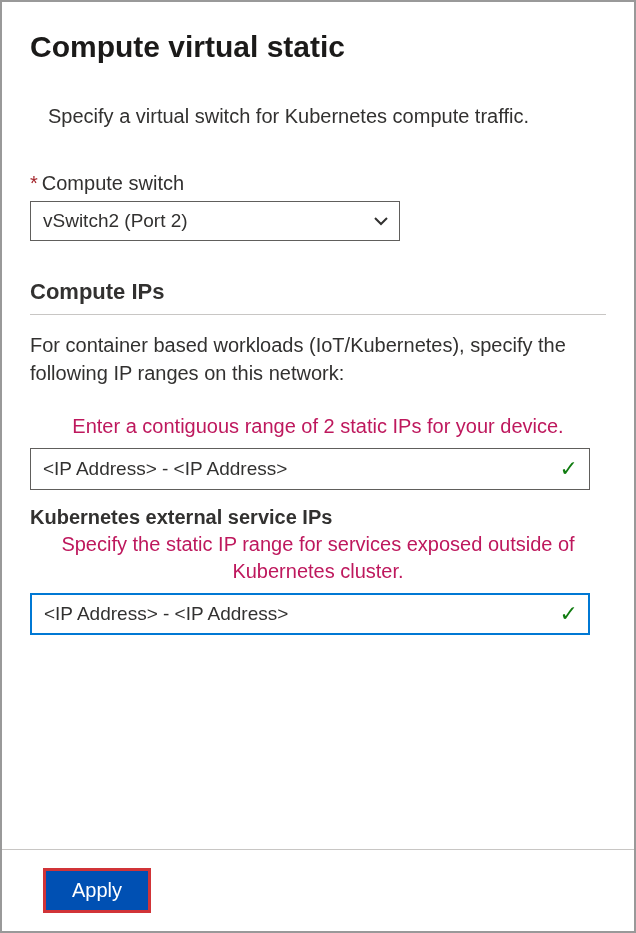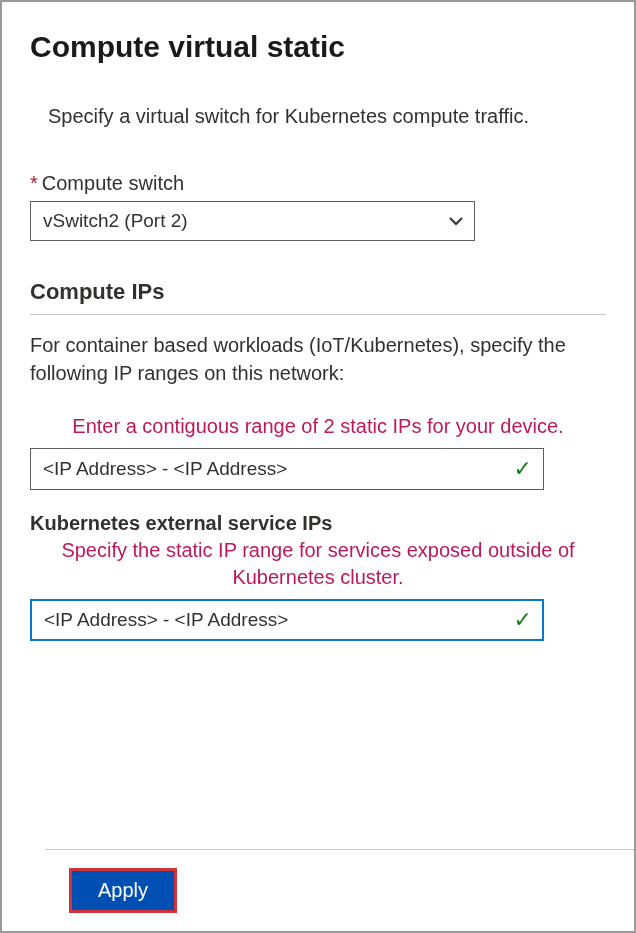--- a/index.html
+++ b/index.html
@@ -38,21 +38,21 @@
       color: #323130;
       margin-bottom: 6px;
       display: block;
     }
     .required-star {
       color: #a4262c;
       margin-right: 4px;
     }
     .select-wrapper {
       position: relative;
-      width: 445px;
+      width: 370px;
     }
     .select-input {
       width: 100%;
       height: 40px;
       border: 1px solid #605e5c;
       background: #fff;
       font-size: 19px;
       padding: 6px 32px 6px 12px;
       font-family: inherit;
       appearance: none;
@@ -90,22 +90,22 @@
     }
     .subfield-desc {
       font-size: 20px;
       color: #be185d;
       line-height: 1.35;
       margin-bottom: 8px;
       text-align: center;
     }
     .ip-input-wrapper {
       position: relative;
-      width: 514px;
-      margin-bottom: 22px;
+      width: 560px;
+      margin-bottom: 16px;
     }
     .ip-input {
       width: 100%;
       height: 42px;
       border: 1px solid #605e5c;
       font-size: 19px;
       padding: 6px 40px 6px 12px;
       font-family: inherit;
       color: #323130;
     }
@@ -120,23 +120,22 @@
       color: #107c10;
       font-size: 22px;
       pointer-events: none;
     }
     .footer {
       position: absolute;
       left: 0;
       right: 0;
       bottom: 0;
       border-top: 1px solid #c8c6c4;
-      padding: 18px 24px;
+      padding: 18px 41px;
       background: #fff;
-      margin-left: 43px;
     }
     .apply-button {
       background: #0050b3;
       border: 3px solid #d13438;
       outline: none;
       color: #fff;
       font-size: 20px;
       padding: 8px 26px;
       font-family: inherit;
       cursor: pointer;

